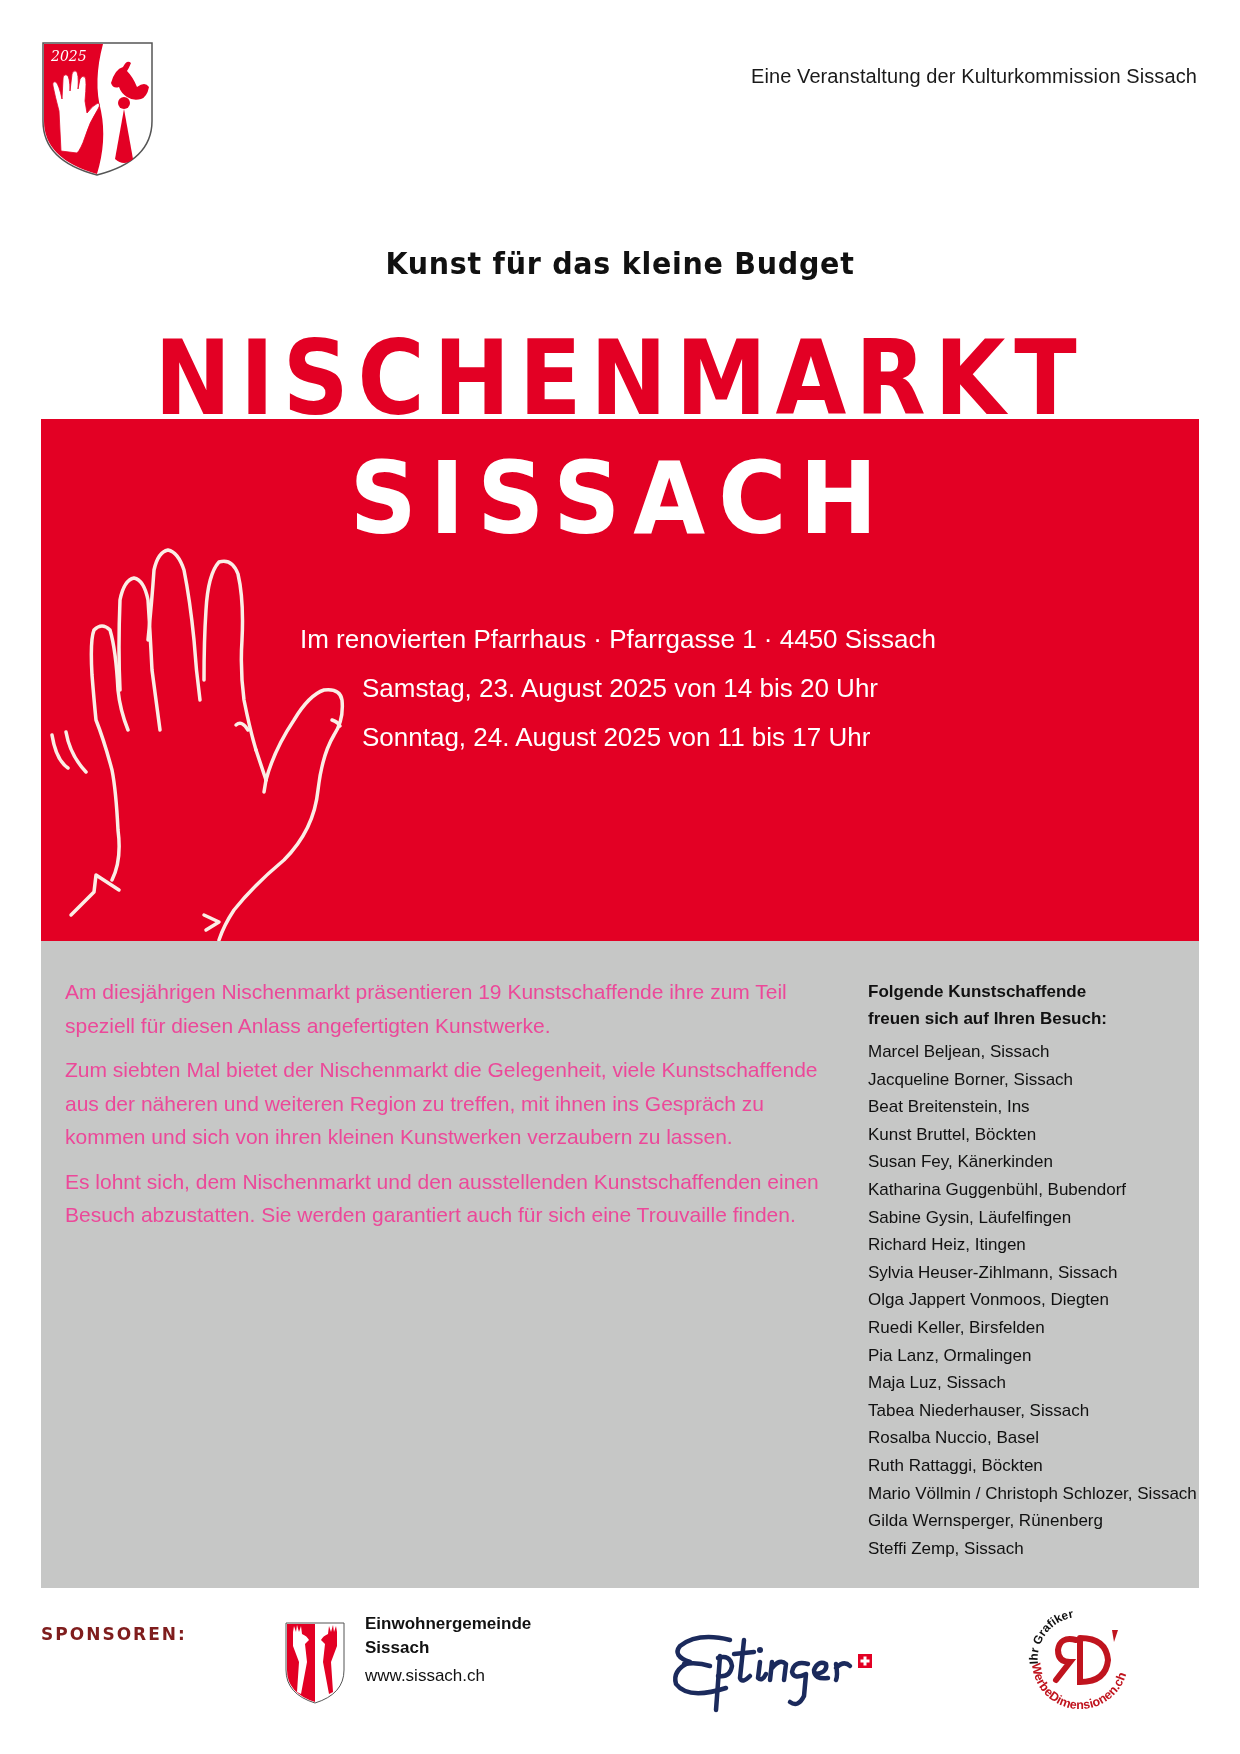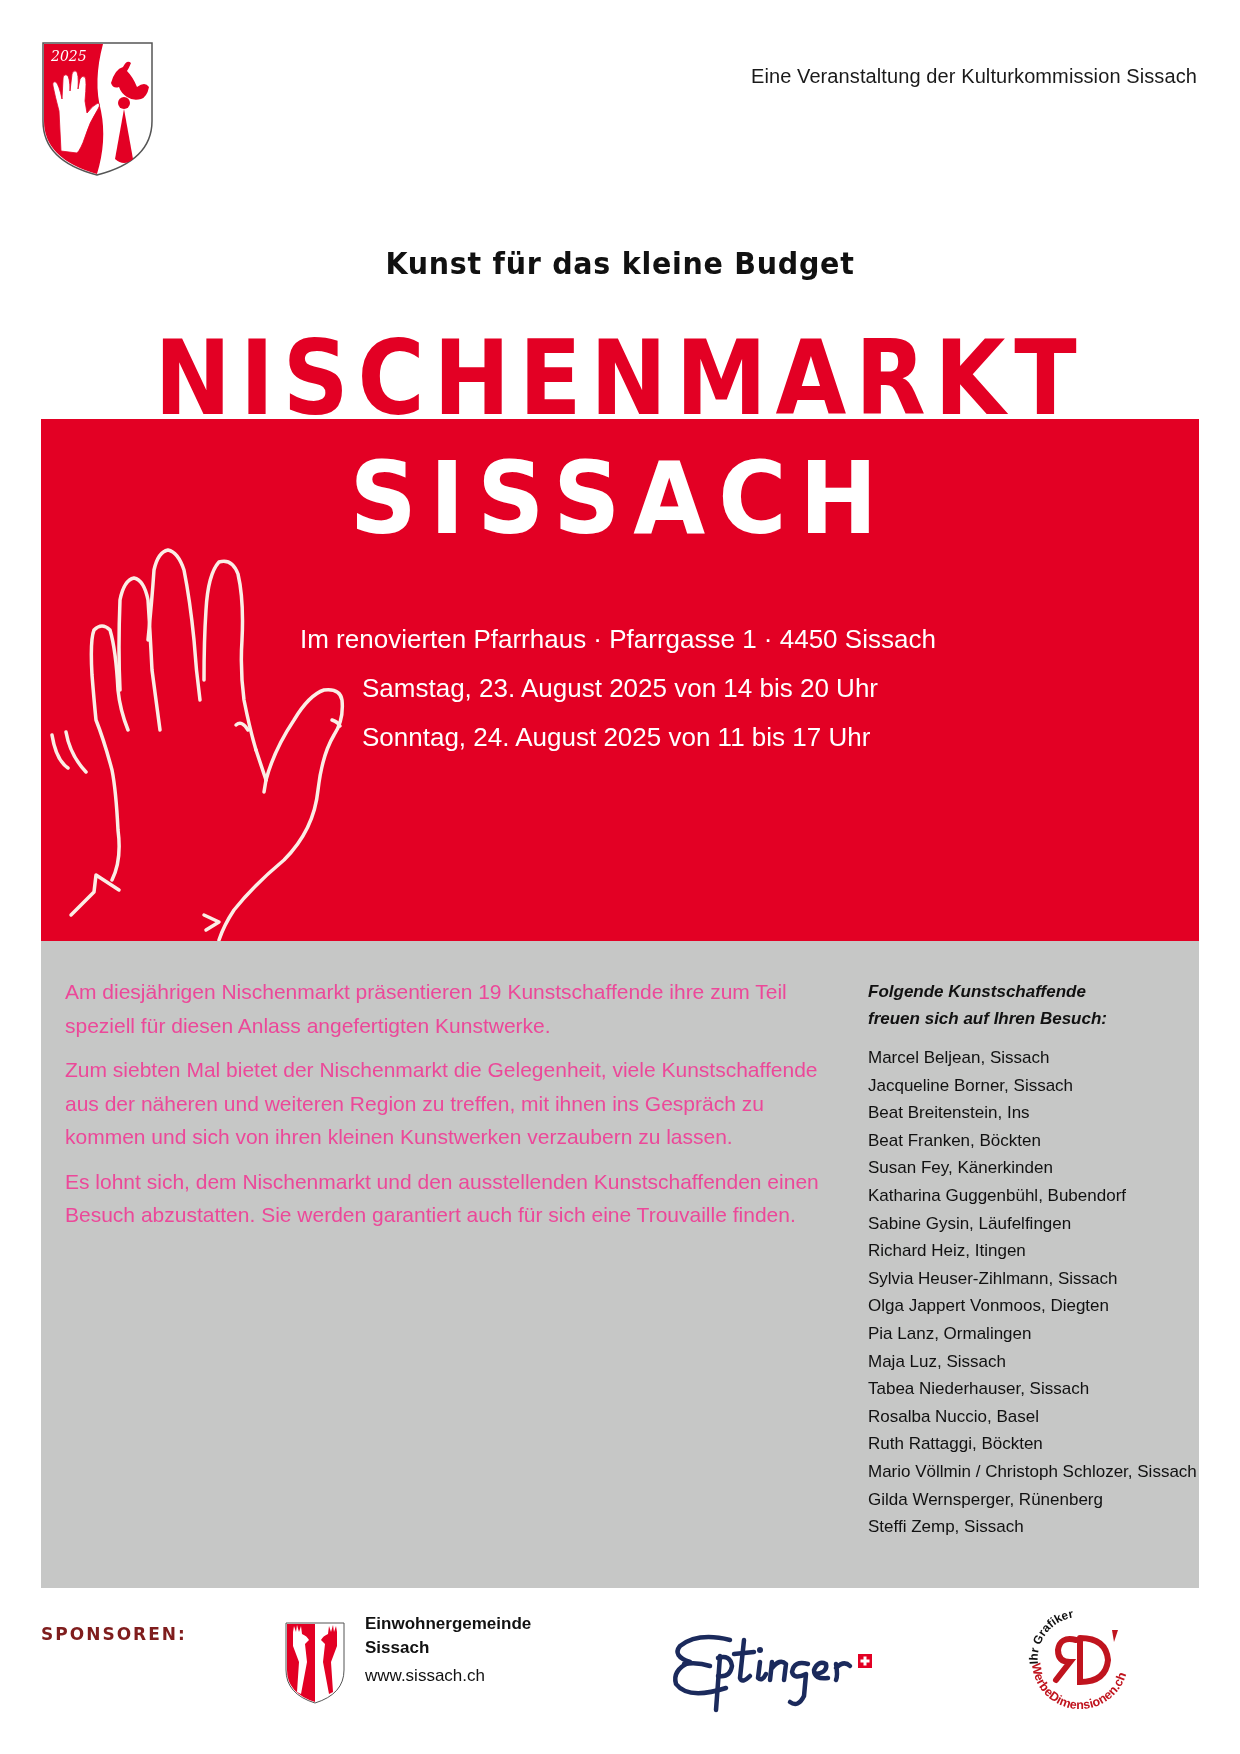--- a/index.html
+++ b/index.html
@@ -24,21 +24,21 @@
   .event-line { color: #ffffff; font-family: "Liberation Sans", sans-serif; font-size: 26px; z-index: 3; white-space: nowrap; }
   .ev-address { left: 300px; top: 624px; }
   .ev-day1 { left: 362px; top: 673px; }
   .ev-day2 { left: 362px; top: 722px; }
 
   
   .gray-block { left: 41px; top: 941px; width: 1158px; height: 647px; background: #c6c7c6; }
   .body-text { left: 65px; top: 975px; width: 775px; font-family: "Liberation Sans Narrow", "Liberation Sans", sans-serif; font-size: 21px; line-height: 33.5px; color: #ec4899; }
   .body-text p { margin: 0 0 11px 0; }
   .artists { left: 868px; top: 978px; width: 320px; font-family: "Liberation Sans Narrow", "Liberation Sans", sans-serif; color: #111; }
-  .artists-heading { font-weight: bold; font-size: 17px; line-height: 27px; margin-bottom: 12px; font-style: italic; }
+  .artists-heading { font-weight: bold; font-size: 17px; line-height: 27px; margin-bottom: 6px; }
   .artists ul { list-style: none; margin: 0; padding: 0; }
   .artists li { font-size: 17px; line-height: 27.6px; white-space: nowrap; }
 
   
   .sponsors-label { left: 41px; top: 1624px; font-family: "DejaVu Sans", sans-serif; font-weight: bold; font-size: 17px; letter-spacing: 2px; color: #7f1d1d; }
   .crest-small { left: 285px; top: 1622px; width: 60px; height: 82px; }
   .muni-name { left: 365px; top: 1612px; font-family: "Liberation Sans", sans-serif; font-weight: bold; font-size: 17px; line-height: 24px; color: #111; }
   .muni-url { left: 365px; top: 1666px; font-family: "Liberation Sans", sans-serif; font-size: 17px; color: #111; }
   .eptinger { left: 668px; top: 1618px; width: 240px; height: 95px; }
   .rd-logo { left: 1020px; top: 1602px; width: 120px; height: 118px; }
@@ -97,27 +97,28 @@
 
 <div class="abs artists">
   <div class="artists-heading">
     <div>Folgende Kunstschaffende</div>
     <div>freuen sich auf Ihren Besuch:</div>
   </div>
   <ul>
     <li>Marcel Beljean, Sissach</li>
     <li>Jacqueline Borner, Sissach</li>
     <li>Beat Breitenstein, Ins</li>
-    <li>Beat Franken, Böckten</li>
+    <li>Kunst Bruttel, Böckten</li>
     <li>Susan Fey, Känerkinden</li>
     <li>Katharina Guggenbühl, Bubendorf</li>
     <li>Sabine Gysin, Läufelfingen</li>
     <li>Richard Heiz, Itingen</li>
     <li>Sylvia Heuser-Zihlmann, Sissach</li>
     <li>Olga Jappert Vonmoos, Diegten</li>
+    <li>Ruedi Keller, Birsfelden</li>
     <li>Pia Lanz, Ormalingen</li>
     <li>Maja Luz, Sissach</li>
     <li>Tabea Niederhauser, Sissach</li>
     <li>Rosalba Nuccio, Basel</li>
     <li>Ruth Rattaggi, Böckten</li>
     <li>Mario Völlmin / Christoph Schlozer, Sissach</li>
     <li>Gilda Wernsperger, Rünenberg</li>
     <li>Steffi Zemp, Sissach</li>
   </ul>
 </div>

